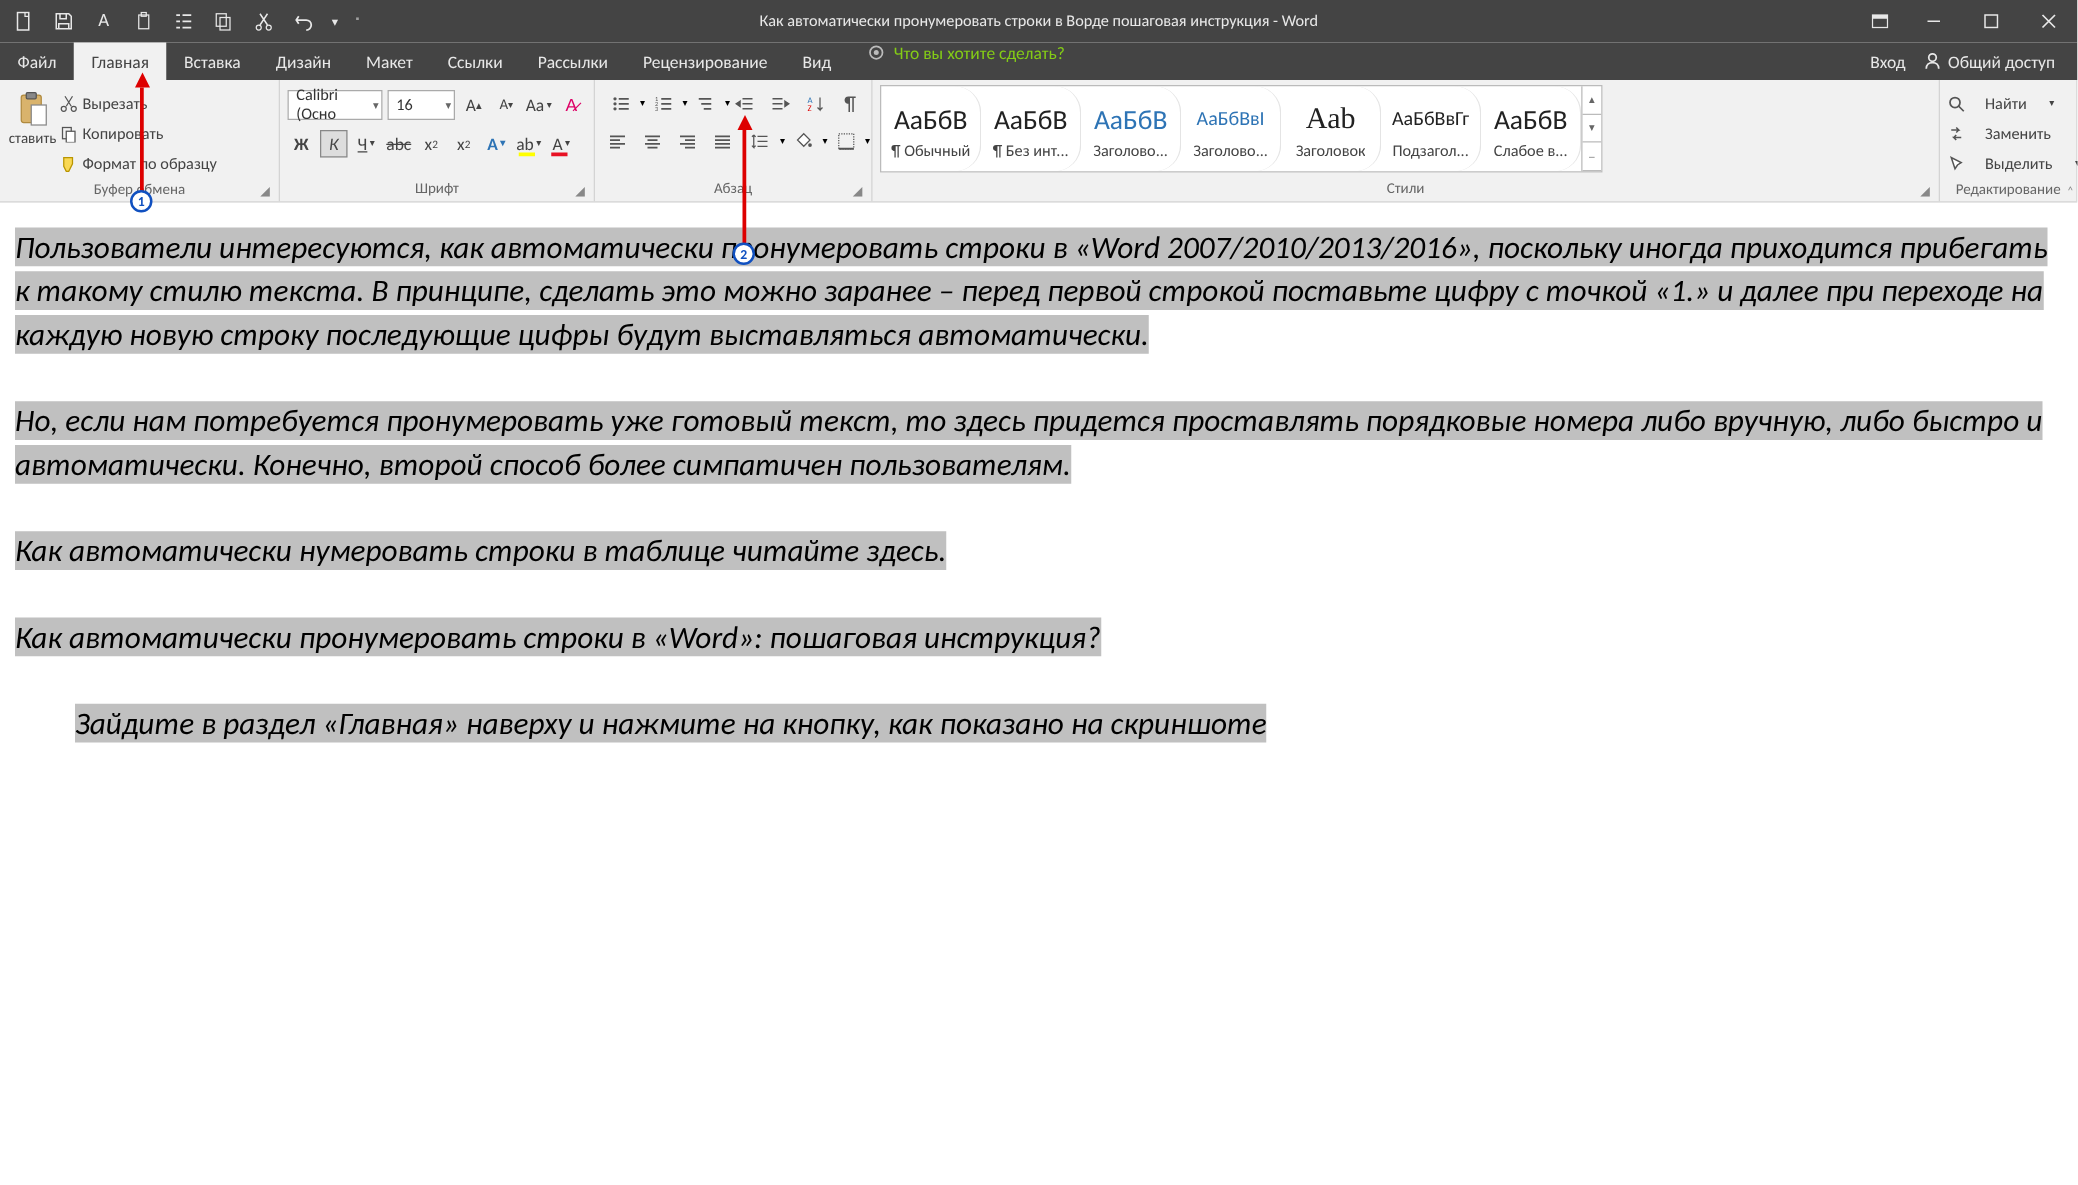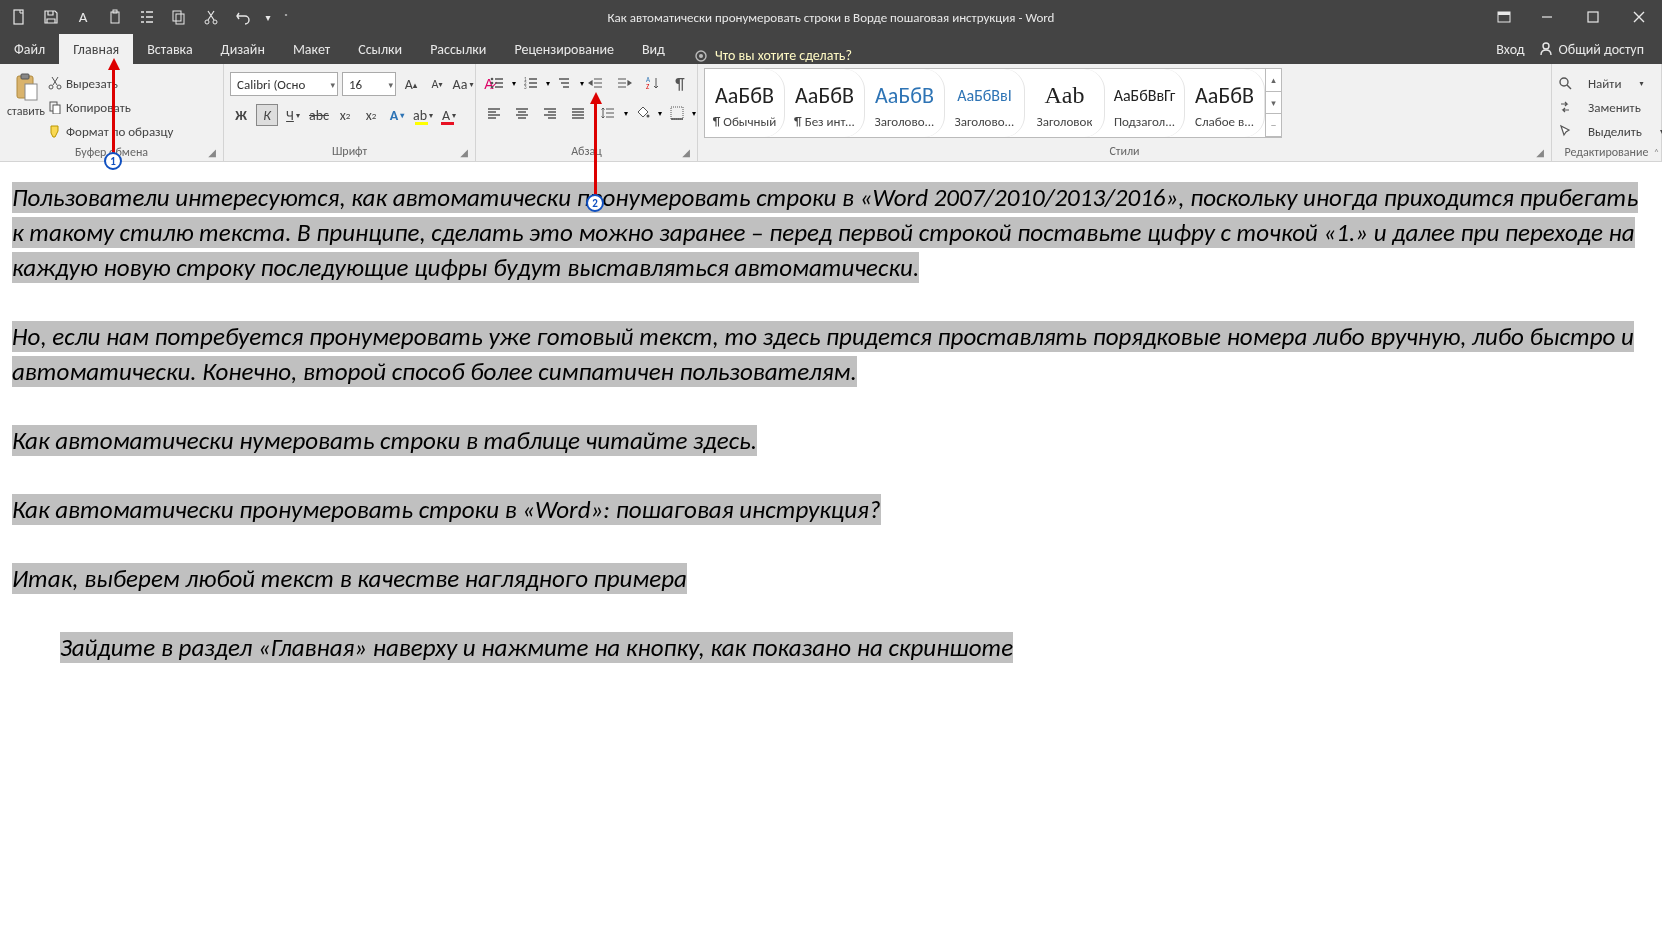--- a/index.html
+++ b/index.html
@@ -12,21 +12,21 @@
 .qat-btn svg { width: 16px; height: 16px; }
 .title-text { position: absolute; left: 50%; transform: translateX(-50%); white-space: nowrap; color: #e8e8e8; }
 .winctrl { position: absolute; right: 0; display: flex; }
 .winctrl-btn { width: 46px; height: 34px; display: flex; align-items: center; justify-content: center; color: #e8e8e8; }
 .winctrl-extra { width: 40px; }
 
 
 .tabs { height: 30px; background: #444; display: flex; align-items: stretch; color: #e8e8e8; font-size: 14px; }
 .tab { padding: 0 14px; display: flex; align-items: center; position: relative; }
 .tab.active { background: #F1F1F1; color: #444; }
-.tellme { display: flex; align-items: flex-end; gap: 6px; padding-left: 14px; color: #fef9c3; font-size: 14px; }
+.tellme { display: flex; align-items: flex-start; gap: 6px; padding-left: 14px; color: #84cc16; font-size: 14px; }
 .tellme svg { width: 16px; height: 16px; }
 .tabs-right { margin-left: auto; display: flex; align-items: center; gap: 14px; padding-right: 18px; }
 .tabs-right .share { display: flex; align-items: center; gap: 4px; }
 
 
 .ribbon { height: 98px; background: #F1F1F1; border-bottom: 1px solid #d4d4d4; display: flex; position: relative; }
 .group { border-right: 1px solid #d4d4d4; display: flex; flex-direction: column; position: relative; }
 .group-body { flex: 1; display: flex; padding: 4px 6px 0 6px; }
 .group-label { text-align: center; font-size: 12px; color: #666; height: 20px; line-height: 20px; position: relative; }
 .group-dialog { position: absolute; right: 4px; bottom: 2px; width: 14px; height: 14px; font-size: 10px; color: #888; display: flex; align-items: center; justify-content: center; }
@@ -38,21 +38,21 @@
 .paste-lbl { font-size: 12px; color: #444; margin-top: 2px; }
 .clip-right { flex: 1; display: flex; flex-direction: column; gap: 2px; padding-left: 2px; padding-top: 4px; }
 .clip-item { display: flex; align-items: center; gap: 4px; font-size: 13px; color: #444; height: 22px; }
 .clip-item svg { width: 14px; height: 14px; }
 
 
 .g-font { width: 252px; }
 .font-rows { flex: 1; display: flex; flex-direction: column; gap: 8px; padding-top: 4px; }
 .font-row { display: flex; align-items: center; gap: 4px; }
 .combo { background: #fff; border: 1px solid #aaa; height: 24px; display: flex; align-items: center; font-size: 13px; padding: 0 2px 0 6px; color: #333; }
-.combo-font { width: 108px; }
+.combo-font { width: 76px; }
 .combo-size { width: 54px; justify-content: space-between; }
 .combo-dd { font-size: 9px; color: #666; margin-left: auto; }
 .fbtn { min-width: 22px; height: 22px; display: flex; align-items: center; justify-content: center; font-size: 14px; color: #444; position: relative; }
 .fbtn.small { font-size: 12px; }
 .fbtn .dd { font-size: 8px; margin-left: 2px; }
 .fbtn.bold { font-weight: bold; }
 .fbtn.italic { font-style: italic; }
 .fbtn.active { border: 1px solid #888; background: #ddd; }
 .fbtn sub, .fbtn sup { font-size: 9px; }
 .colorbar { position: absolute; bottom: 1px; left: 3px; right: 6px; height: 3px; }
@@ -463,21 +463,20 @@
   </div>
 
   <div class="collapse-rb">˄</div>
 </div>
 
 <div class="doc">
   <div class="para"><span class="hl">Пользователи интересуются, как автоматически пронумеровать строки в «Word 2007/2010/2013/2016», поскольку иногда приходится прибегать к такому стилю текста. В принципе, сделать это можно заранее – перед первой строкой поставьте цифру с точкой «1.» и далее при переходе на каждую новую строку последующие цифры будут выставляться автоматически.</span></div>
   <div class="para"><span class="hl">Но, если нам потребуется пронумеровать уже готовый текст, то здесь придется проставлять порядковые номера либо вручную, либо быстро и автоматически. Конечно, второй способ более симпатичен пользователям.</span></div>
   <div class="para"><span class="hl">Как автоматически нумеровать строки в таблице читайте здесь.</span></div>
   <div class="para"><span class="hl">Как автоматически пронумеровать строки в «Word»: пошаговая инструкция?</span></div>
-  <div class="para"><span class="hl">Итак, выберем любой текст в качестве наглядного примера</span></div>
   <div class="para"><span class="hl">Зайдите в раздел «Главная» наверху и нажмите на кнопку, как показано на скриншоте</span></div>
 </div>
 
 <div class="arrow-head" style="left:108px; top:58px;"></div>
 <div class="arrow-line" style="left:112px; top:70px; height:84px;"></div>
 <div class="badge" style="left:104px; top:152px;">1</div>
 
 <div class="arrow-head" style="left:590px; top:92px;"></div>
 <div class="arrow-line" style="left:594px; top:104px; height:92px;"></div>
 <div class="badge" style="left:586px; top:194px;">2</div>

